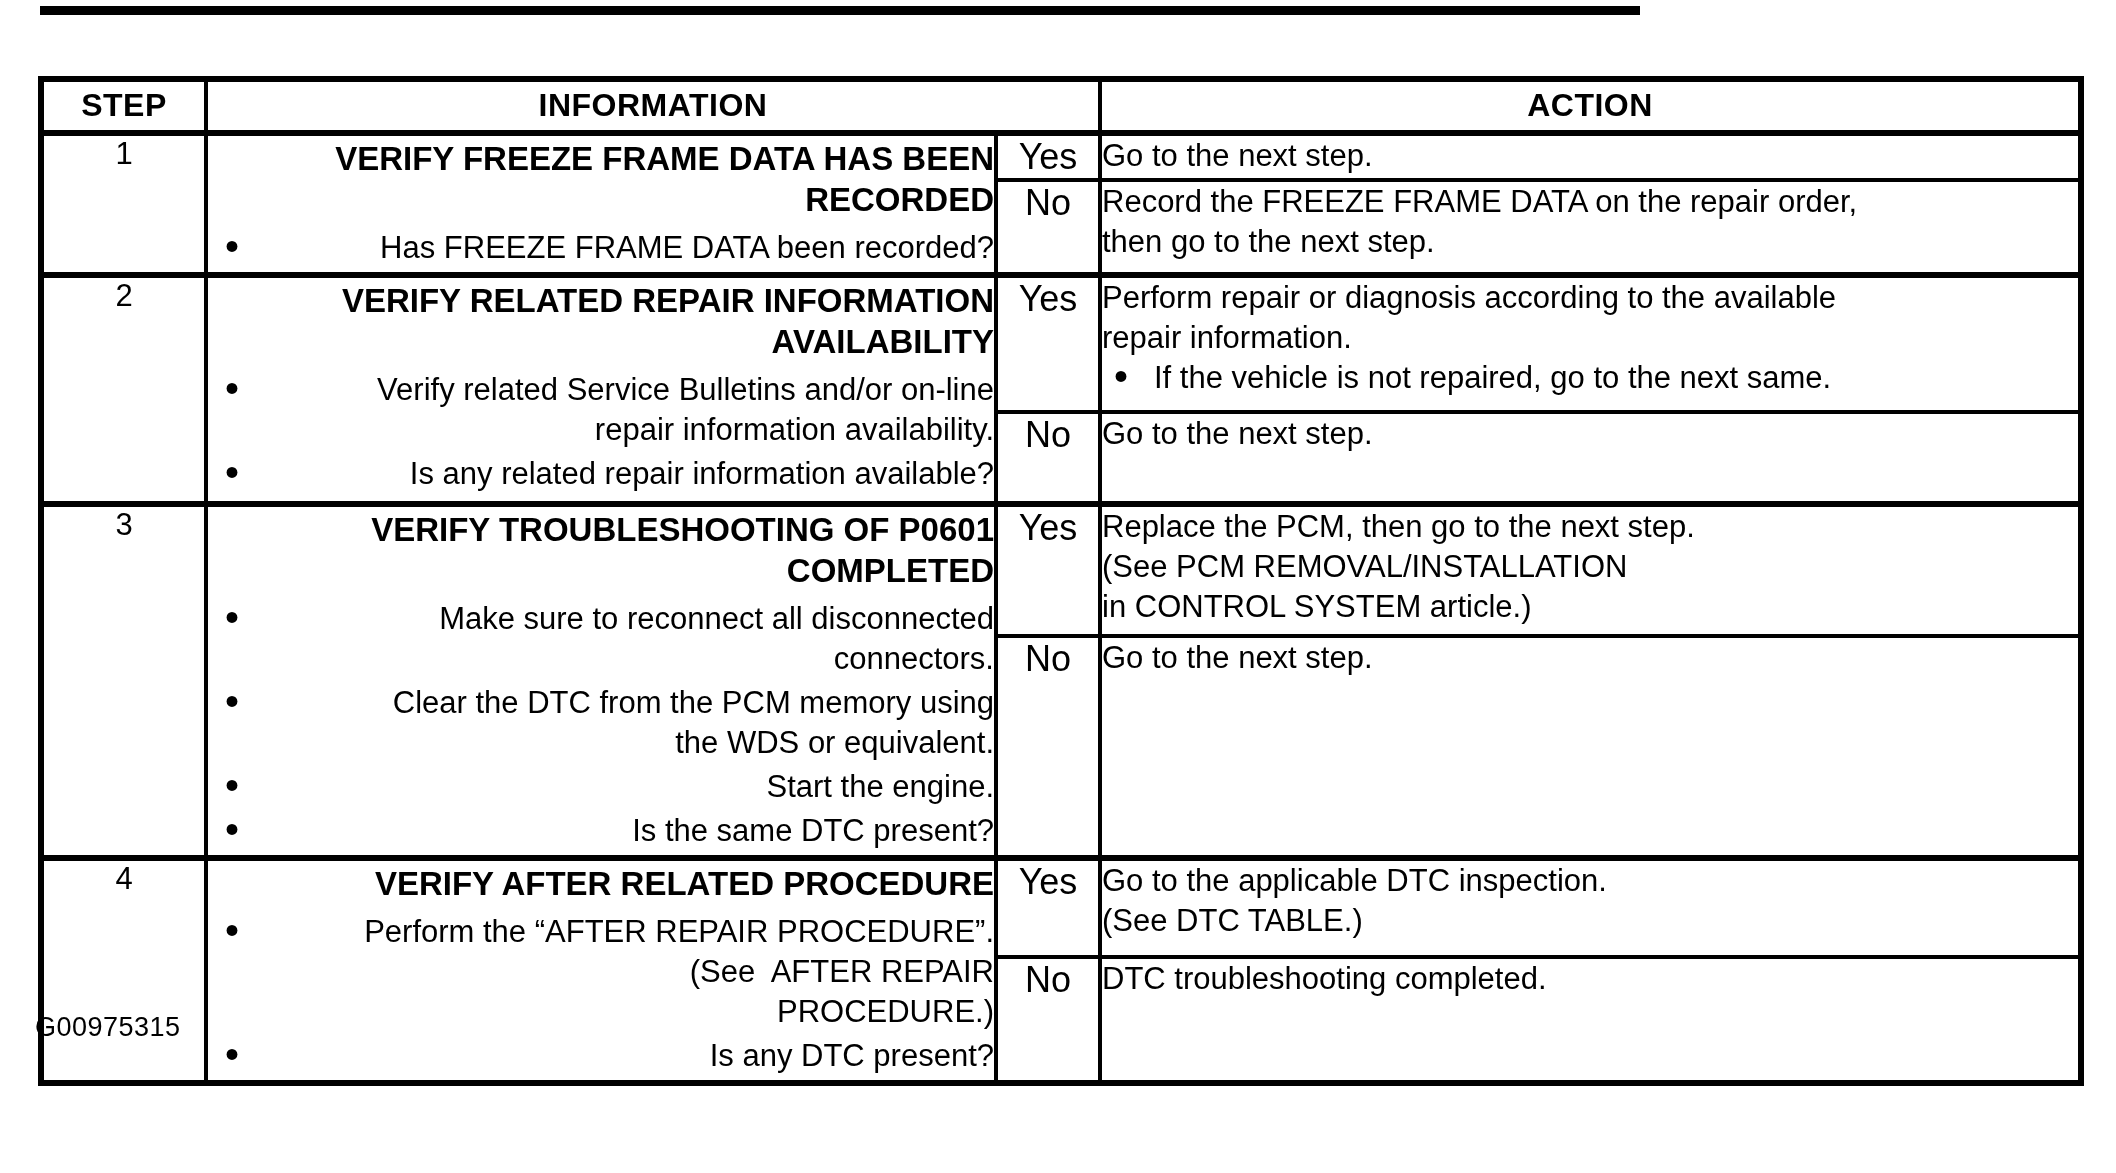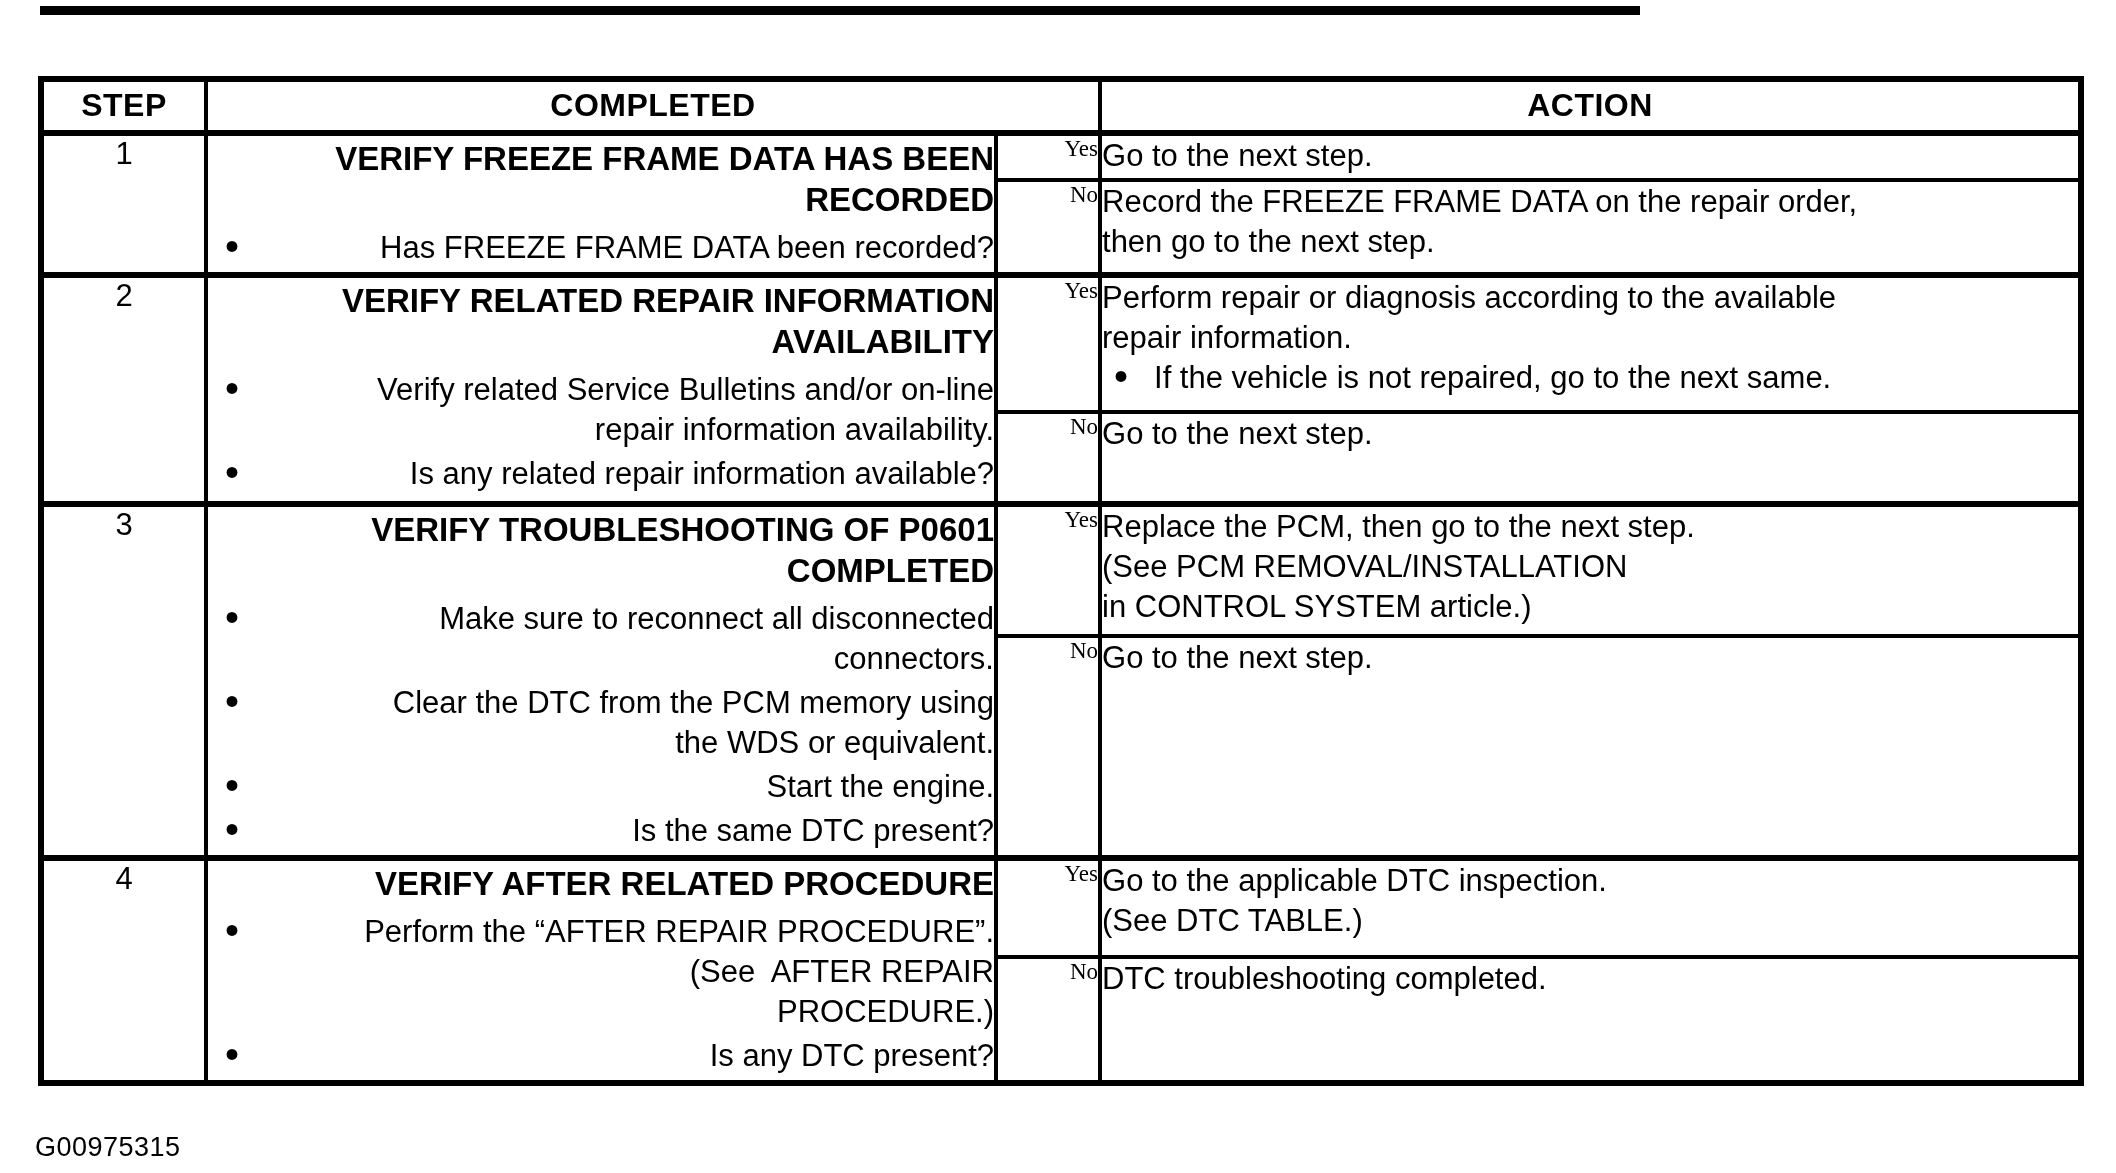--- a/index.html
+++ b/index.html
@@ -76,24 +76,23 @@
     white-space: pre-wrap;
   }
   ul.bullets li::before {
     content: "\2022";
     position: absolute;
     left: 17px;
     top: -2px;
     font-size: 40px;
   }
   td.yesno-cell {
-    text-align: right;
-    font-size: 23px;
+    text-align: center;
+    font-size: 36px;
     padding-top: 4px;
-    font-family: Liberation Serif, serif;
   }
   td.action-cell { padding: 3px 12px 4px 14px; }
   .action-text {
     font-size: 31px;
     line-height: 40px;
     white-space: pre-wrap;
   }
   ul.action-bullets {
     list-style: none;
     margin: 0;
@@ -109,21 +108,21 @@
   ul.action-bullets li::before {
     content: "\2022";
     position: absolute;
     left: 12px;
     top: -2px;
     font-size: 40px;
   }
   #figure-code {
     position: absolute;
     left: 35px;
-    top: 1132px;
+    top: 1012px;
     font-size: 27px;
     letter-spacing: 0.5px;
   }
 </style>
 </head>
 <body>
 
 <div id="page">
 
   <div id="top-rule"></div>
@@ -131,21 +130,21 @@
   <table class="dtc">
     <colgroup>
       <col style="width:165px">
       <col style="width:790px">
       <col style="width:104px">
       <col style="width:981px">
     </colgroup>
     <thead>
       <tr class="header-row" style="height:44px">
         <th>STEP</th>
-        <th colspan="2">COMPLETED</th>
+        <th colspan="2">INFORMATION</th>
         <th>ACTION</th>
       </tr>
     </thead>
     <tbody id="table-body">
 
     <tr class="step-start" style="height: 47px;">
           <td class="step-number-cell" rowspan="2">1</td>
           <td class="inspection-cell" rowspan="2">
             <div class="inspection-title">VERIFY FREEZE FRAME DATA HAS BEEN RECORDED</div>
             <ul class="bullets">

